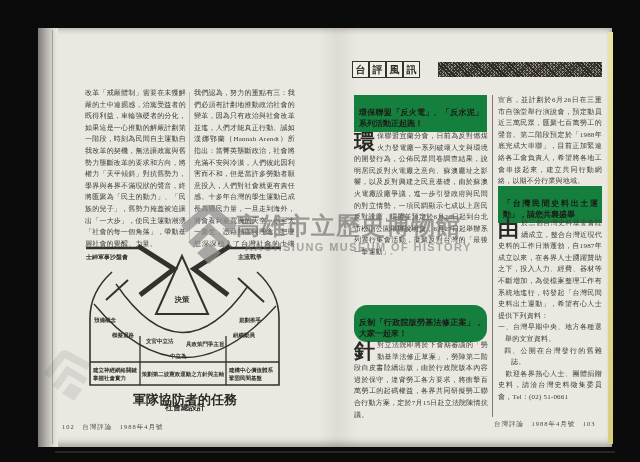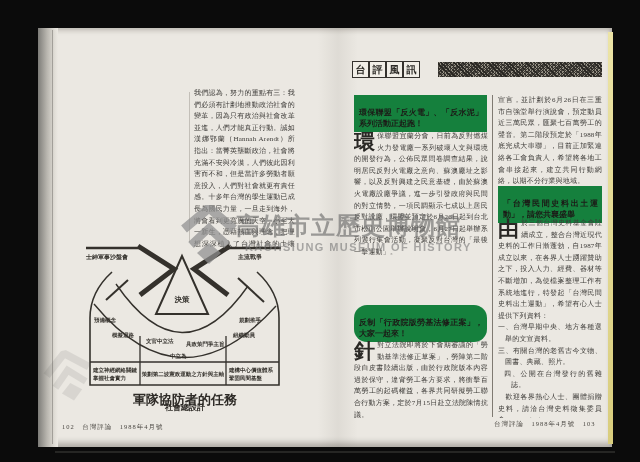--- a/index.html
+++ b/index.html
@@ -55,20 +55,21 @@
 
 <div id="screen">
 
   <div id="paper"></div>
   <div id="left-curl"></div>
   <div id="curl-line"></div>
   <div id="gutter"></div>
   <div id="page-edge-yellow"></div>
   <div id="glare-line"></div>
 
+  <div class="bodytext" style="left:85px;top:88px;width:101px;height:160px;overflow:hidden;">改革「戒嚴體制」需要在未獲解嚴的土中連掘感，治黨受益者的既得利益，車輪強硬者的分化，如果這是一心推動的解嚴計劃第一階段，時刻為民間自主運動自我改革的契機，無法讓政黨與舊勢力壟斷改革的要求和方向，將權力「天平傾斜」對抗舊勢力，學界與各界不滿現狀的聲音，終將匯聚為「民主的動力」、「民族的兒子」，舊勢力掩蓋被迫讓出「一大步」，使民主運動潮湧「社會的每一個角落」，帶動基層社會的覺醒、力量。</div>
   <div class="colrule" style="left:189px;top:92px;height:150px;opacity:.5;"></div>
   <div class="bodytext" style="left:194px;top:88px;width:101px;height:160px;overflow:hidden;">我們認為，努力的重點有三：我們必須有計劃地推動政治社會的變革，因為只有政治與社會改革並進，人們才能真正行動。誠如漢娜鄂蘭（Hannah Arendt）所指出：當菁英壟斷政治，社會將充滿不安與冷漠，人們彼此因利害而不和，但是當許多勞動者願意投入，人們對社會就更有責任感。十多年台灣的學生運動已成長為國民力量，一旦走到海外，將會看到更寬廣的天空，小至大一新生，憑藉熱血與理念，把理想深深植入了台灣社會的土壤（全文完）。</div>
 
   <svg id="diagram-svg" width="212" height="150" viewBox="0 0 212 150">
 
     <line x1="8" y1="8" x2="62" y2="8" class="dg-stroke" stroke-width="2.5"></line>
     <line x1="150" y1="8" x2="203" y2="8" class="dg-stroke" stroke-width="2.5"></line>
 
     <text x="8" y="19" class="dg-label">士紳軍事沙盤會</text>
     <text x="160" y="19" class="dg-label">主流戰爭</text>
@@ -124,21 +125,20 @@
     <span class="dropcap">針</span><span>對立法院即將於下會期審議的「勞動基準法修正草案」，勞陣第二階段白皮書陸續出版，由於行政院版本內容過於保守，違背勞工各方要求，將衝擊百萬勞工的起碼權益，各界共同研擬勞工聯合行動方案，定於7月15日赴立法院陳情抗議。</span>
   </div>
 
   <div class="colrule" style="left:492px;top:95px;height:322px;background:#7f7a72;"></div>
 
   <div class="bodytext" style="left:498px;top:95px;width:104px;height:89px;overflow:hidden;">宣言，並計劃於6月26日在三重市自強堂舉行演說會，預定動員近三萬民眾，匯聚七百萬勞工的聲音。第二階段預定於「1988年底完成大串聯」，目前正加緊連絡各工會負責人，希望將各地工會串接起來，建立共同行動網絡，以期不分行業與地域。</div>
   <div class="headline" style="left:498px;top:186px;width:95px;">「台灣民間史料出土運動」，請您共襄盛舉</div>
   <div class="bodytext" style="left:498px;top:218px;width:104px;height:200px;overflow:hidden;">
     <span class="dropcap">由</span><span>於三個台灣史料基金會陸續成立，整合台灣近現代史料的工作日漸蓬勃，自1987年成立以來，在各界人士踴躍贊助之下，投入人力、經費、器材等不斷增加，為使檔案整理工作有系統地進行，特發起「台灣民間史料出土運動」，希望有心人士提供下列資料：</span>
     <div style="padding-left:7px;text-indent:-7px;">一、台灣早期中央、地方各種選舉的文宣資料。</div>
-    <div style="padding-left:7px;text-indent:-7px;">三、有關台灣的老舊古今文物、圖書、典藏、照片。</div>
     <div style="padding-left:13px;text-indent:-7px;">四、公開在台灣發行的舊雜誌。</div>
     <div>　歡迎各界熱心人士、團體捐贈史料，請洽台灣史料徵集委員會，Tel：(02) 51-0661</div>
   </div>
 
   <div class="footer" style="left:494px;top:420px;">台灣評論　1988年4月號　103</div>
 
   <svg id="wm-logo" class="wm" width="58" height="62" viewBox="0 0 58 62">
     <polyline points="4,24 29,3 54,24" fill="none" stroke="#8f8f8f" stroke-width="9"></polyline>
     <polyline points="11,40 29,23 47,40" fill="none" stroke="#8f8f8f" stroke-width="8"></polyline>
     <polygon points="29,38 41,48 29,59 17,48" fill="#8f8f8f"></polygon>

